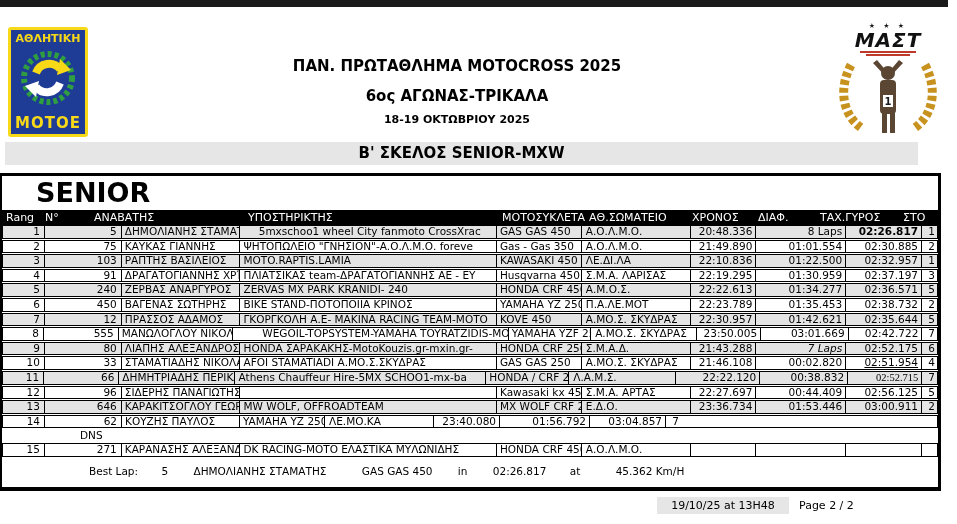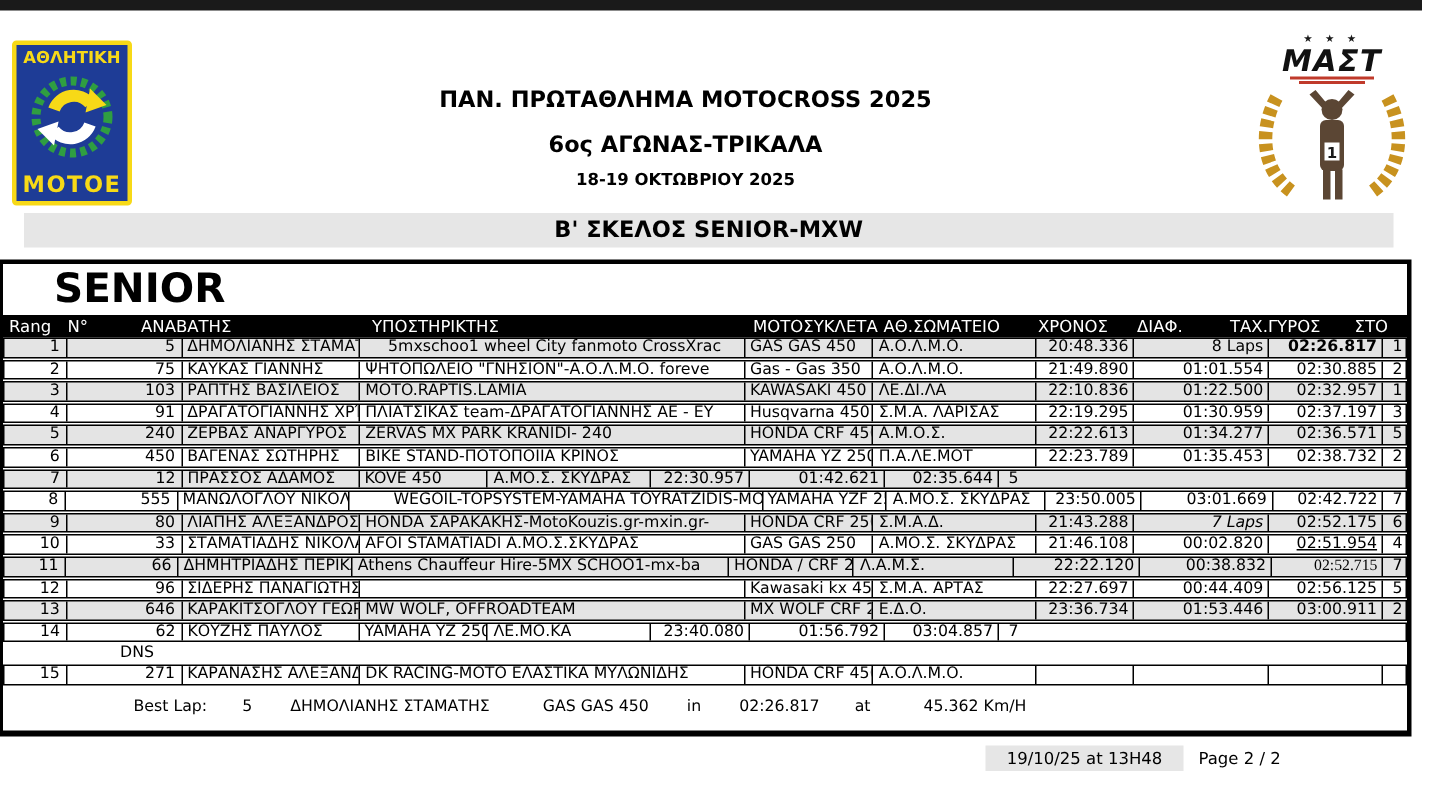--- a/index.html
+++ b/index.html
@@ -19,21 +19,21 @@
   .mast-stars{font-size:7px;color:#1a1a1a;letter-spacing:3px;line-height:8px;}
   .mast-name{font-size:20px;font-weight:bold;font-style:italic;color:#111;line-height:20px;letter-spacing:1px;}
   .mast-redline{width:56px;height:2px;background:#c03a2b;margin:1px auto;}
   .mast-svg{display:block;margin:0 auto;}
 
   
   .head-wrap{position:absolute;left:0;top:0;width:914px;text-align:center;}
   .title{position:absolute;top:57px;width:100%;font-size:15px;font-weight:bold;}
   .subtitle{position:absolute;top:87px;width:100%;font-size:15px;font-weight:bold;}
   .daterange{position:absolute;top:113px;width:100%;font-size:11px;font-weight:bold;}
-  .band{position:absolute;left:16px;top:142px;width:913px;height:23px;background:#e6e6e6;
+  .band{position:absolute;left:5px;top:142px;width:913px;height:23px;background:#e6e6e6;
         text-align:center;font-size:15px;font-weight:bold;line-height:23px;}
 
   
   .frame{position:absolute;left:0;top:173px;width:941px;height:318px;box-sizing:border-box;
          border-top:3px solid #000;border-left:2px solid #000;border-right:3px solid #000;border-bottom:4px solid #000;
          background:#fff;}
   .section-title{margin:1px 0 2px 34px;font-size:27px;font-weight:bold;letter-spacing:0px;}
   .thead{position:relative;height:15px;background:#000;color:#fff;font-size:11px;line-height:15px;}
   .thead span{position:absolute;top:0;white-space:nowrap;}
 
@@ -189,20 +189,21 @@
           <div class="cell" style="width: 109px; text-align: left; padding: 0px 0px 0px 4px;">Π.Α.ΛΕ.ΜΟΤ</div>
           <div class="cell" style="width: 66px; text-align: right; padding: 0px 3px 0px 0px;">22:23.789</div>
           <div class="cell" style="width: 90px; text-align: right; padding: 0px 3px 0px 0px;">01:35.453</div>
           <div class="cell" style="width: 76px; text-align: right; padding: 0px 3px 0px 0px;">02:38.732</div>
           <div class="cell" style="width: 15px; text-align: right; padding: 0px 2px 0px 0px;">2</div>
         </div>
         <div class="row alt">
           <div class="cell" style="width: 42px; text-align: right; padding: 0px 4px 0px 0px;">7</div>
           <div class="cell" style="width: 77px; text-align: right; padding: 0px 4px 0px 0px;">12</div>
           <div class="cell" style="width: 118px; text-align: left; padding: 0px 0px 0px 3px;">ΠΡΑΣΣΟΣ ΑΔΑΜΟΣ</div>
+          <div class="cell" style="width: 258px; text-align: left; padding: 0px 0px 0px 4px;">ΓΚΟΡΓΚΟΛΗ Α.Ε- ΜΑΚΙΝΑ RACING TEAM-ΜΟΤΟ</div>
           <div class="cell" style="width: 85px; text-align: left; padding: 0px 0px 0px 3px;">KOVE 450</div>
           <div class="cell" style="width: 109px; text-align: left; padding: 0px 0px 0px 4px;">Α.ΜΟ.Σ. ΣΚΥΔΡΑΣ</div>
           <div class="cell" style="width: 66px; text-align: right; padding: 0px 3px 0px 0px;">22:30.957</div>
           <div class="cell" style="width: 90px; text-align: right; padding: 0px 3px 0px 0px;">01:42.621</div>
           <div class="cell" style="width: 76px; text-align: right; padding: 0px 3px 0px 0px;">02:35.644</div>
           <div class="cell" style="width: 15px; text-align: right; padding: 0px 2px 0px 0px;">5</div>
         </div>
         <div class="row">
           <div class="cell" style="width: 42px; text-align: right; padding: 0px 4px 0px 0px;">8</div>
           <div class="cell" style="width: 77px; text-align: right; padding: 0px 4px 0px 0px;">555</div>

